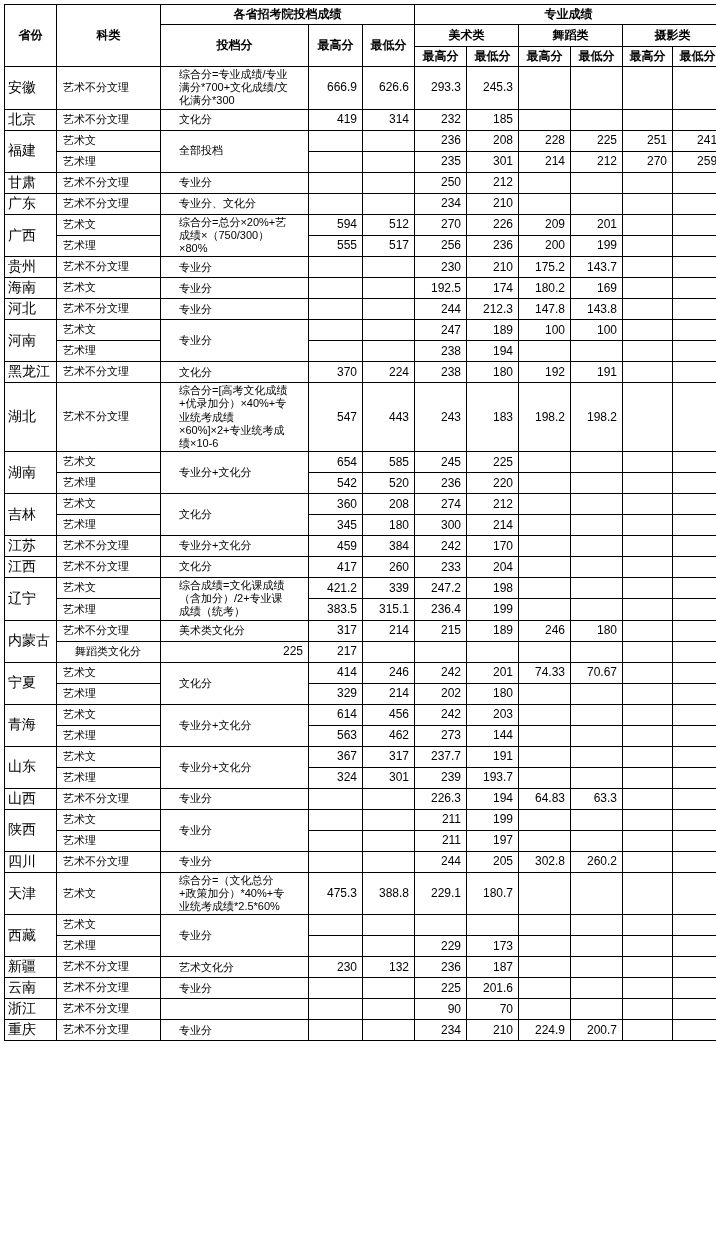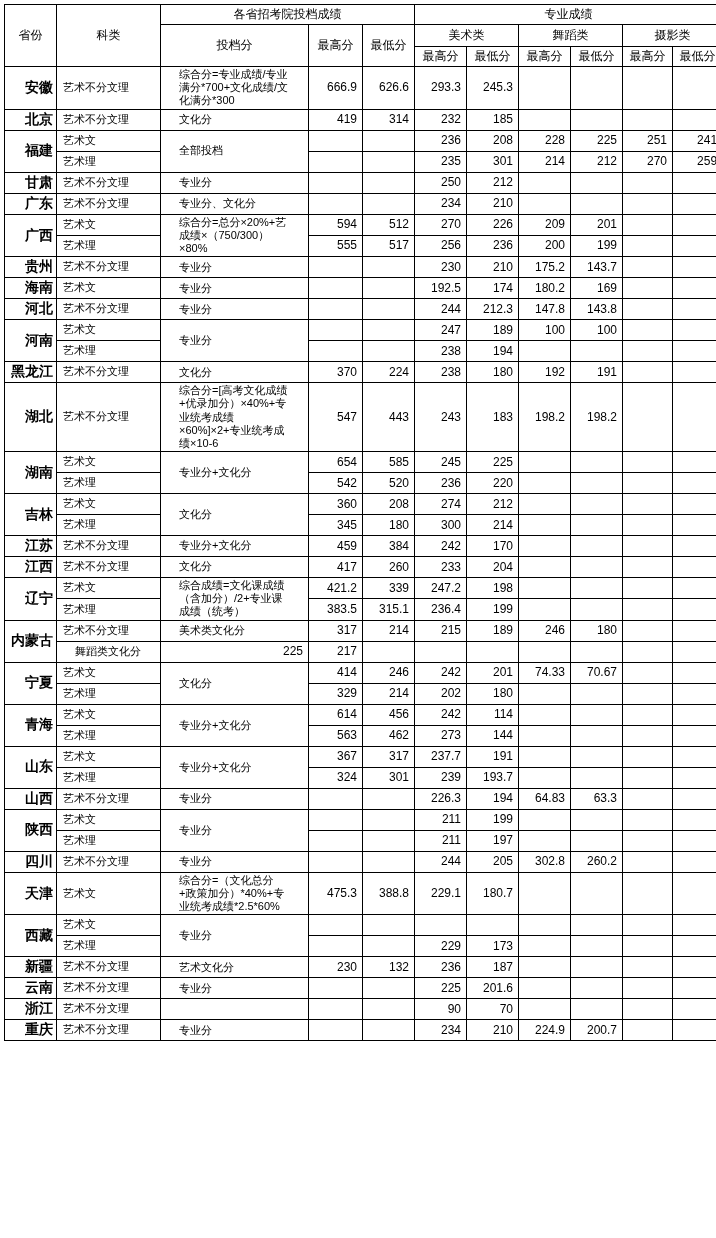--- a/index.html
+++ b/index.html
@@ -11,22 +11,22 @@
   col.c2{width:148px;}
   col.c3{width:54px;}
   col.c4{width:52px;}
   col.c5{width:52px;}
   col.c6{width:52px;}
   col.c7{width:52px;}
   col.c8{width:52px;}
   col.c9{width:50px;}
   col.c10{width:50px;}
   td,th{border:1px solid #000;padding:0 3px;font-size:12px;line-height:1.25;vertical-align:middle;}
-  .hdr{text-align:center;font-weight:normal;}
-  .prov{text-align:right;font-weight:bold;font-size:14px;}
+  .hdr{text-align:center;font-weight:bold;}
+  .prov{text-align:left;font-weight:normal;font-size:14px;}
   .kelei{text-align:left;font-size:11px;padding-left:6px;}
   .rule{text-align:left;font-size:11px;line-height:1.2;padding:1px 18px;}
   .num{text-align:right;font-size:12px;padding-right:5px;}
   .h-top{height:20px;}
   .h-mid{height:22px;}
   .h-sub{height:20px;}
   .r{height:21px;}
 </style>
 </head>
 <body>
@@ -406,21 +406,21 @@
           <td class="num"></td>
           <td class="num"></td>
         </tr>
         <tr class="r">
           <td class="prov" rowspan="2">青海</td>
           <td class="kelei">艺术文</td>
           <td class="rule" rowspan="2">专业分+文化分</td>
           <td class="num">614</td>
           <td class="num">456</td>
           <td class="num">242</td>
-          <td class="num">114</td>
+          <td class="num">203</td>
           <td class="num"></td>
           <td class="num"></td>
           <td class="num"></td>
           <td class="num"></td>
         </tr>
         <tr class="r">
           <td class="kelei">艺术理</td>
           <td class="num">563</td>
           <td class="num">462</td>
           <td class="num">273</td>

